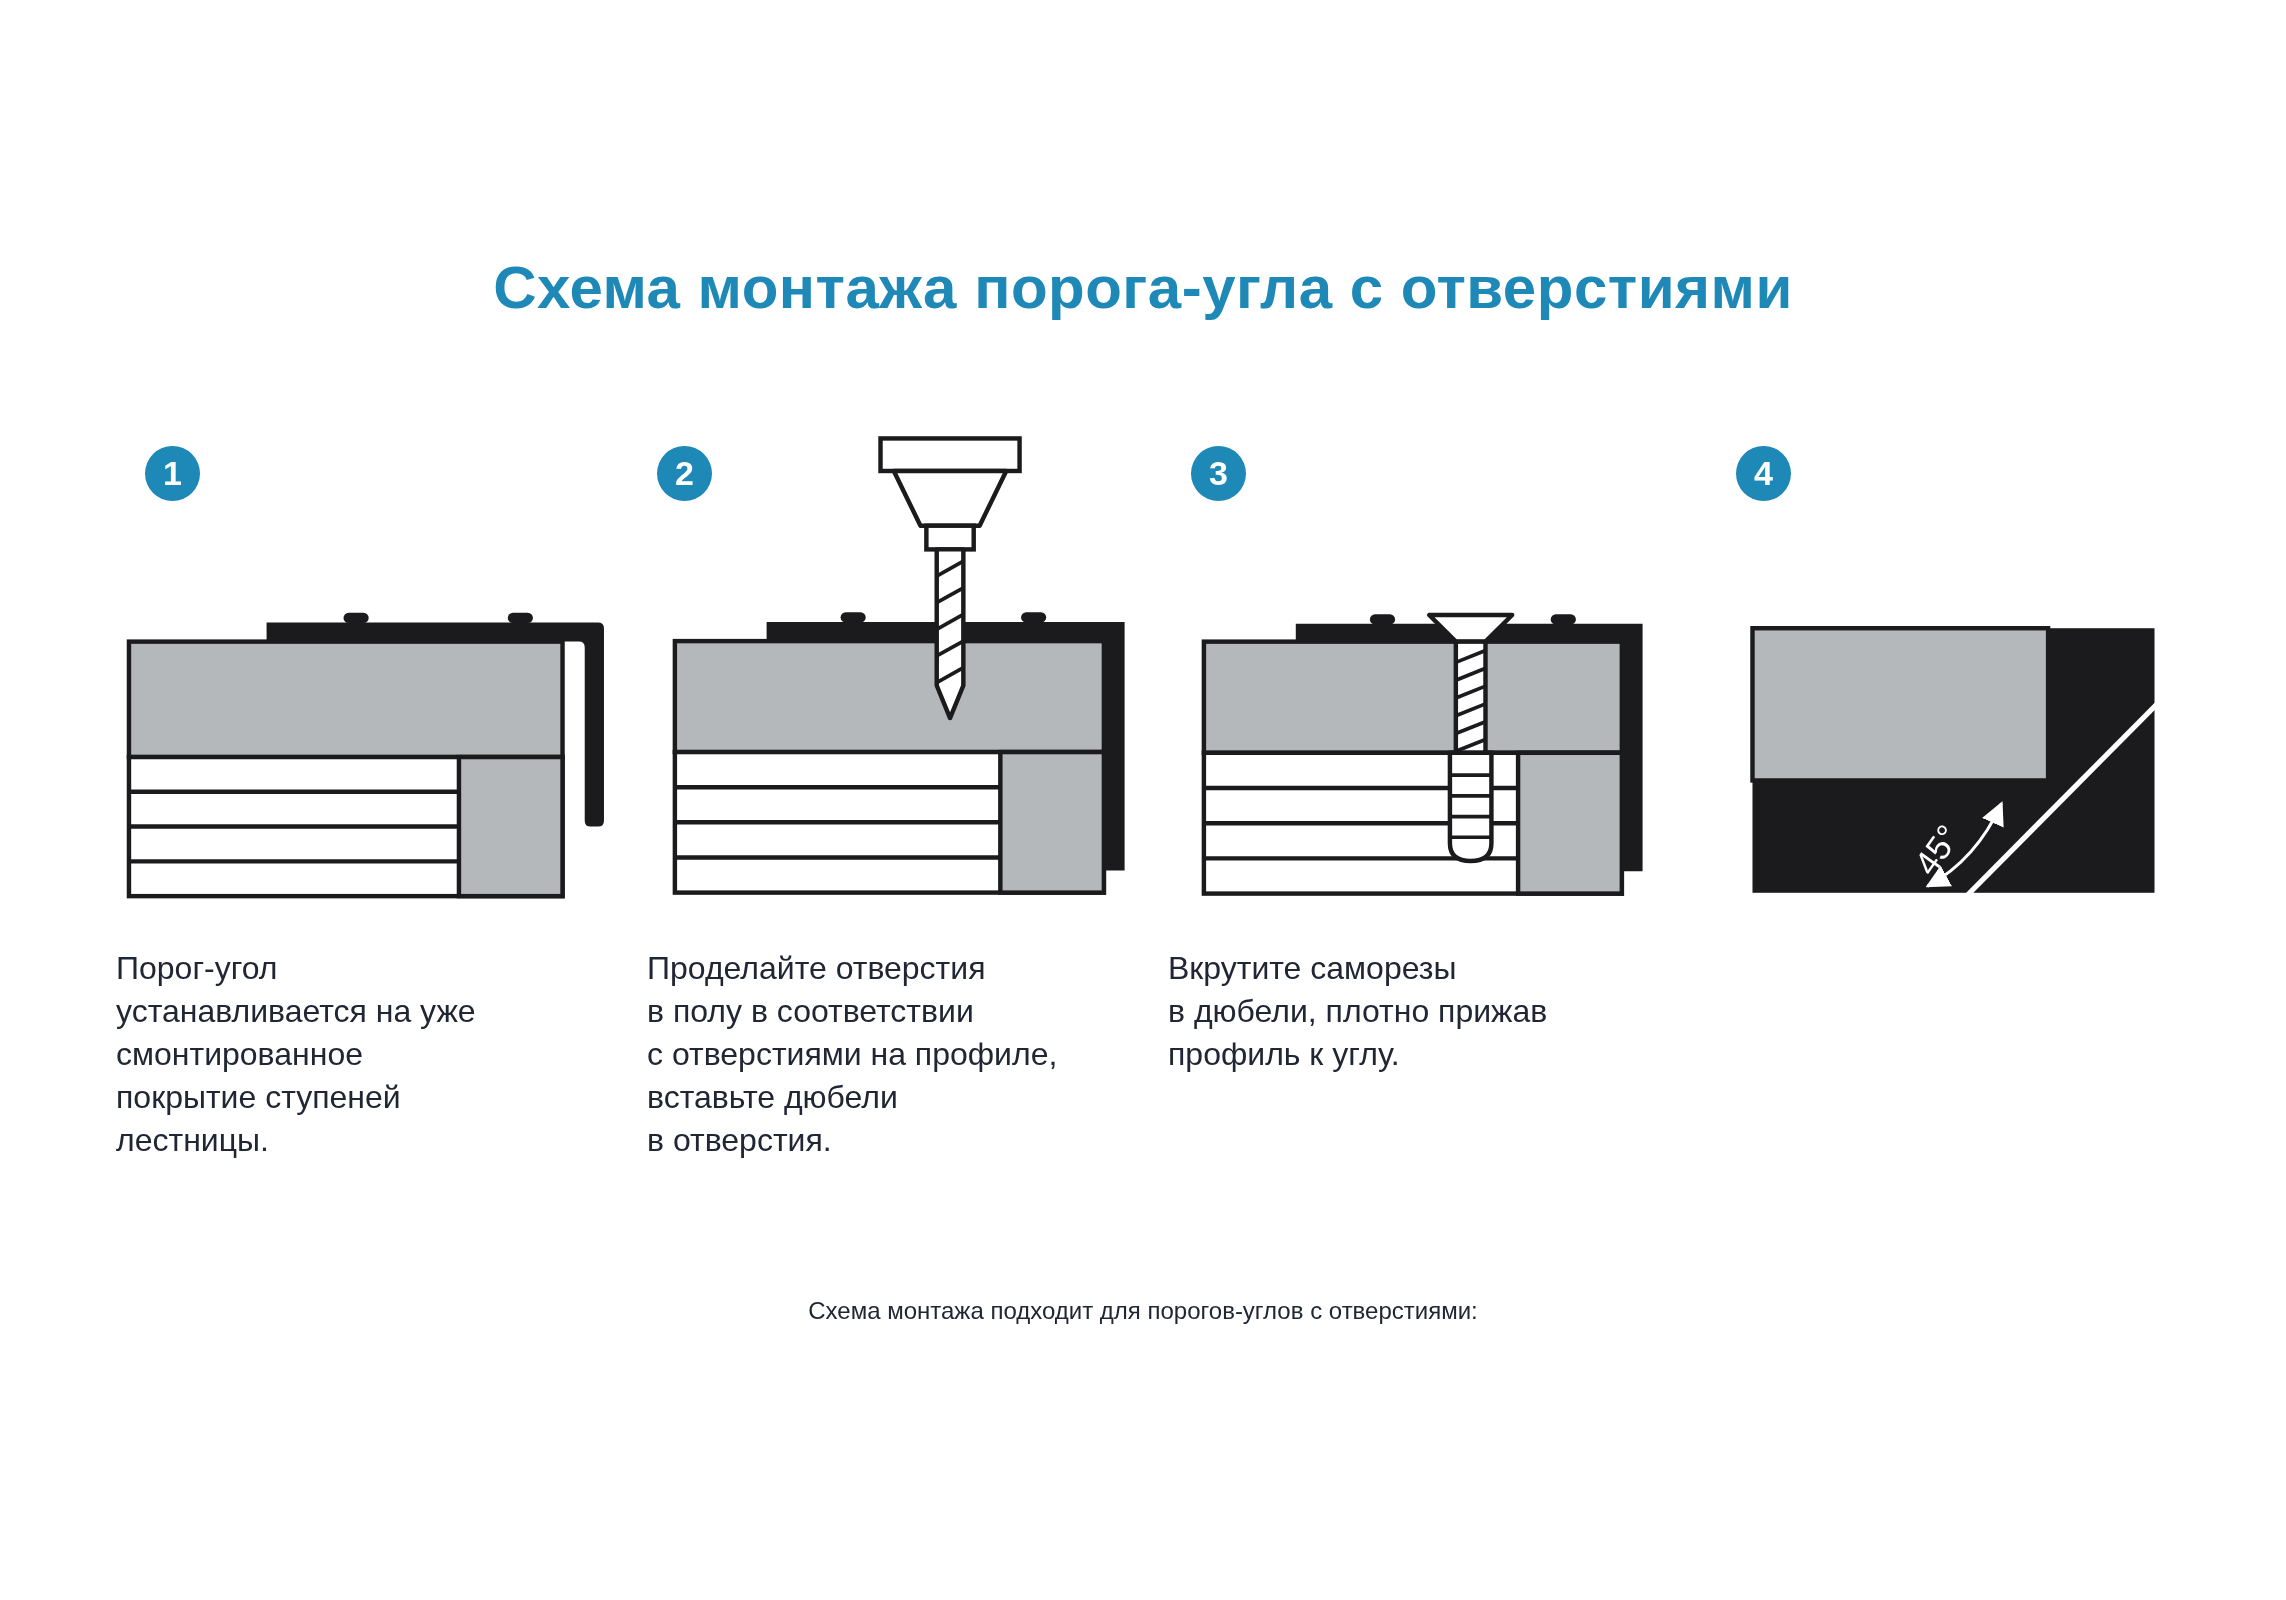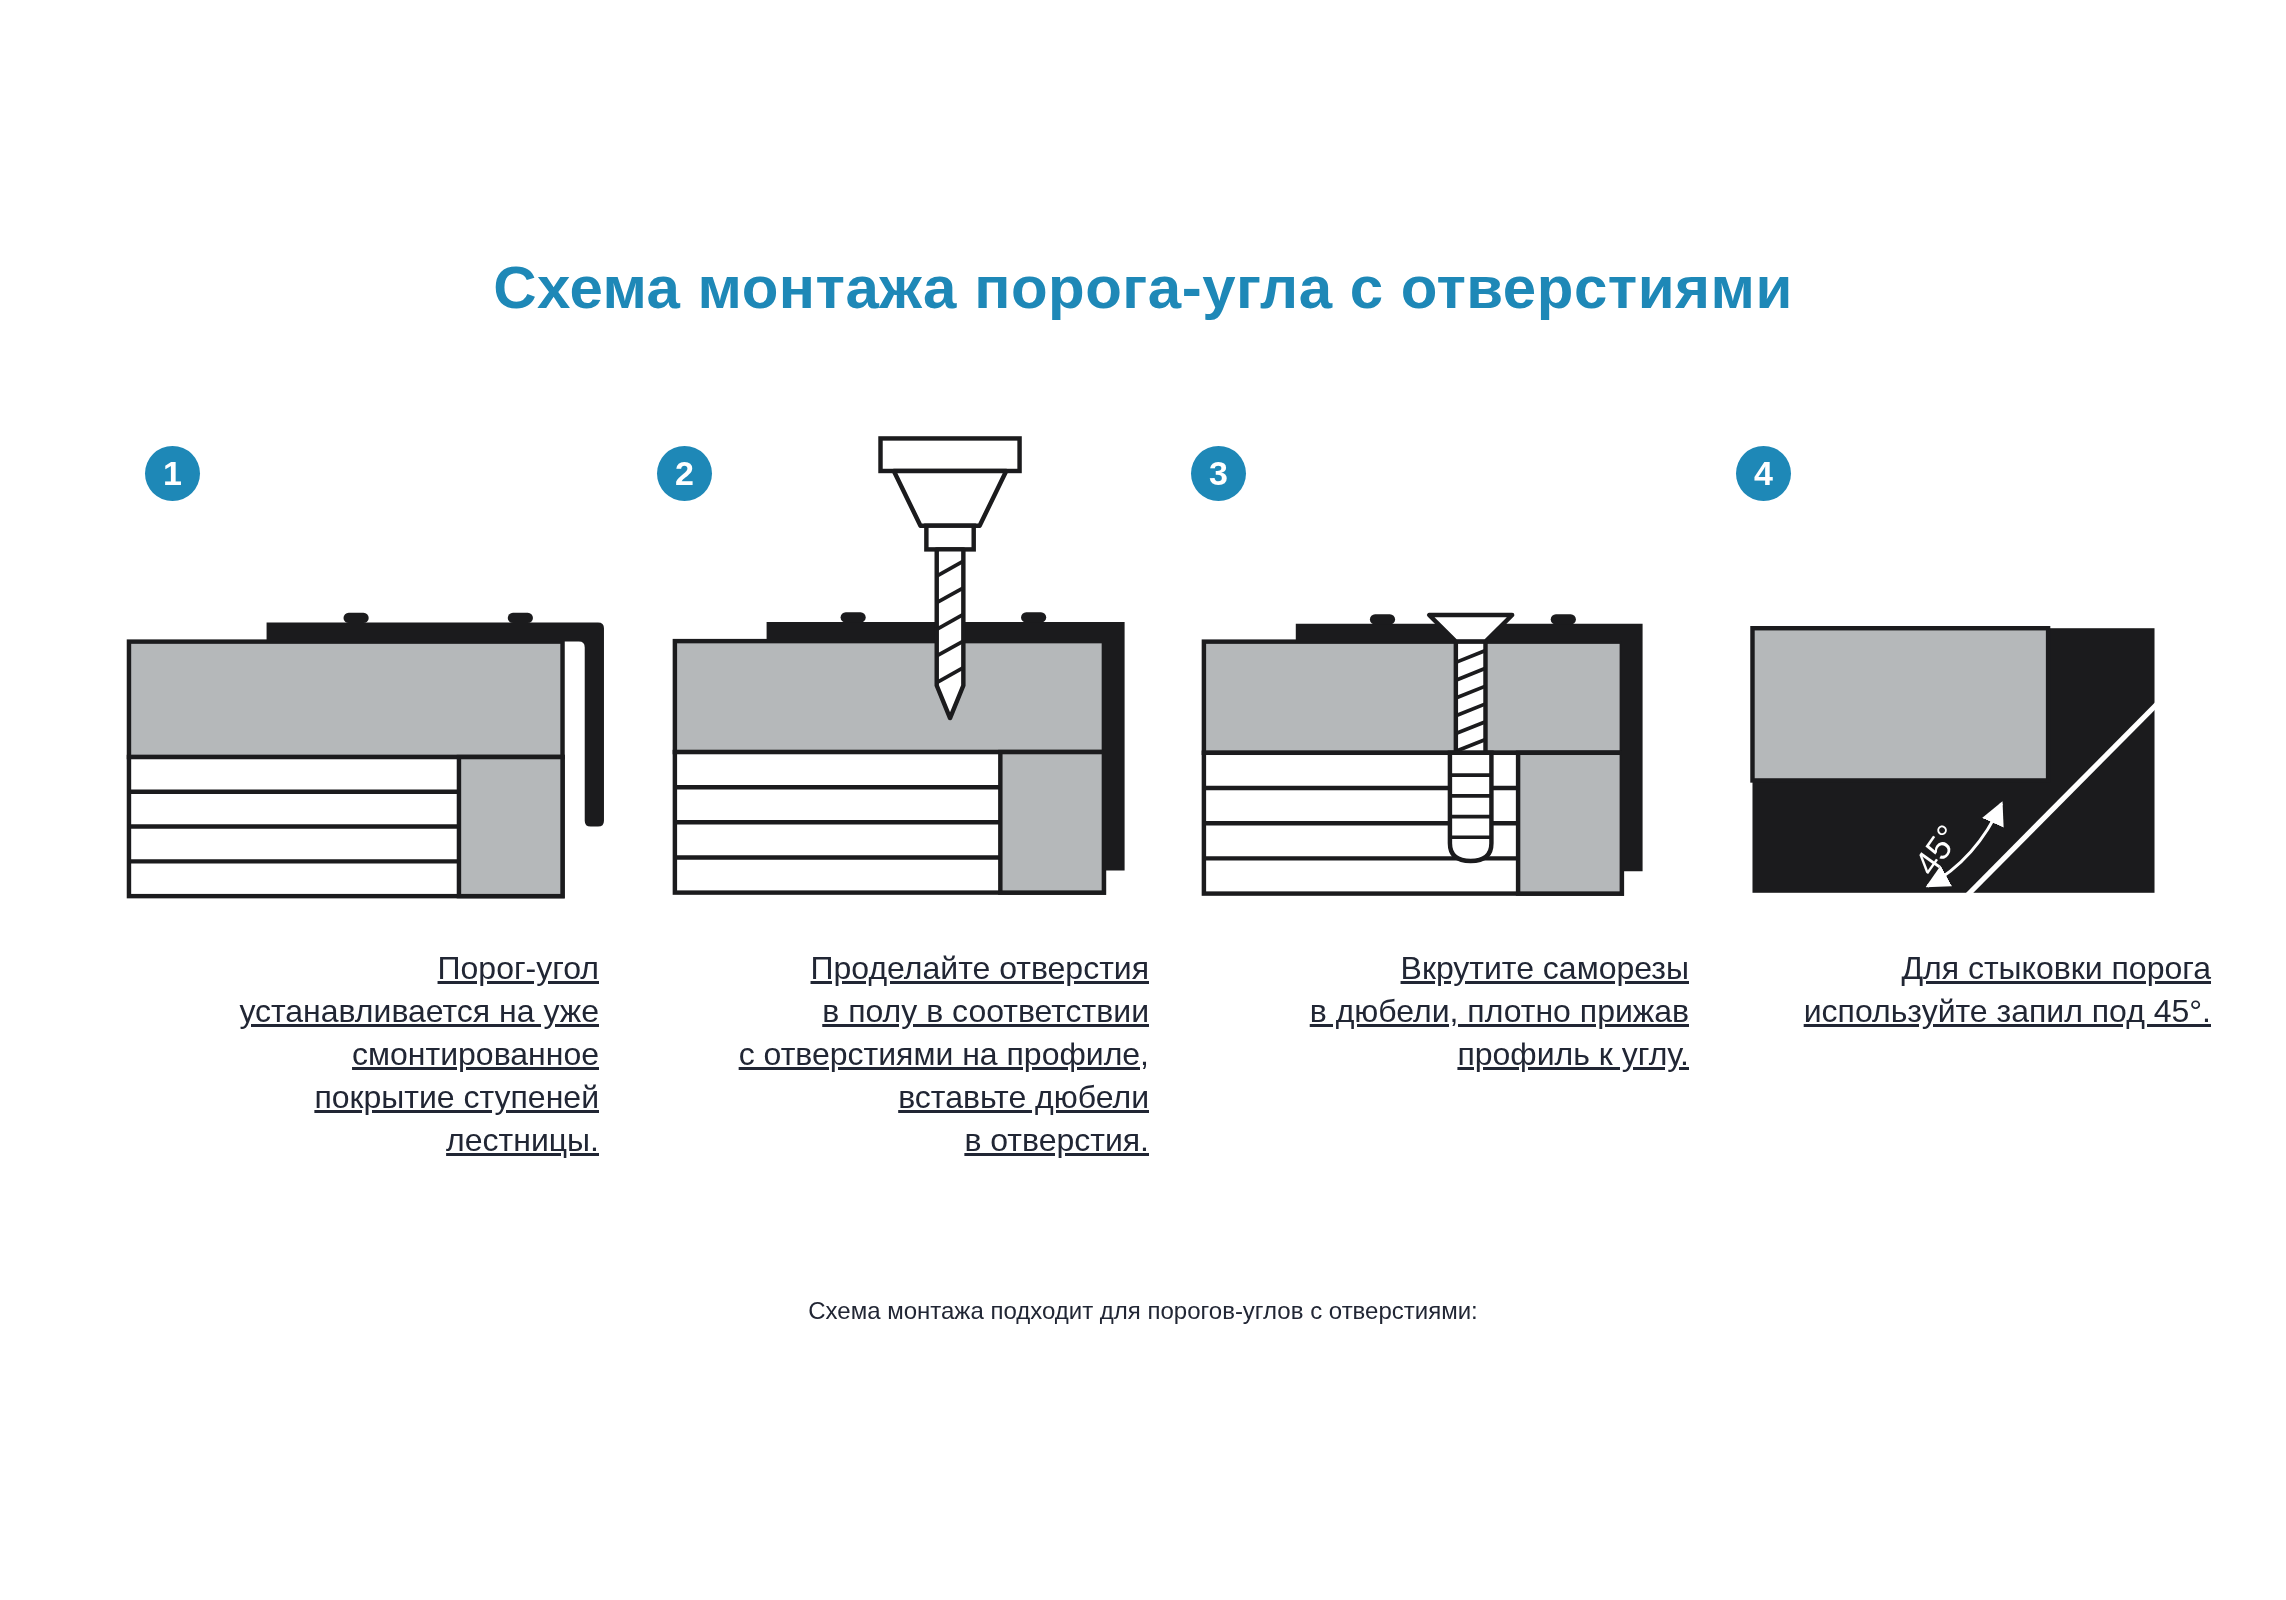--- a/index.html
+++ b/index.html
@@ -29,21 +29,21 @@
   }
   .badge-1{left:145px;} .badge-2{left:657px;} .badge-3{left:1191px;} .badge-4{left:1736px;}
   .illus{position:absolute;display:block;}
   .illus-1{left:126px;top:570px;width:512px;height:319px;}
   .illus-2{left:666px;top:422px;width:466px;height:466px;}
   .illus-3{left:1195px;top:600px;width:455px;height:289px;}
   .illus-4{left:1750px;top:614px;width:407px;height:269px;}
   .caption{
     position:absolute;top:935px;
     font-size:32px;line-height:43px;color:var(--ink);
-    text-align:right;white-space:pre-line;text-decoration:underline;
+    text-align:left;white-space:pre-line;
   }
   .cap-1{left:116px;width:483px;}
   .cap-2{left:647px;width:502px;}
   .cap-3{left:1168px;width:521px;}
   .cap-4{left:1699px;width:512px;}
   .footer{
     position:absolute;top:1273px;left:0;width:100%;
     text-align:center;font-size:24px;line-height:51px;color:var(--ink);
   }
   svg text{font-family:"Liberation Sans",sans-serif;}
@@ -165,21 +165,19 @@
 покрытие ступеней
 лестницы.</div>
   <div class="caption cap-3">Вкрутите саморезы
 в дюбели, плотно прижав
 профиль к углу.</div>
   <div class="caption cap-2">Проделайте отверстия
 в полу в соответствии
 с отверстиями на профиле,
 вставьте дюбели
 в отверстия.</div>
-  <div class="caption cap-4">Для стыковки порога
-используйте запил под 45°.</div>
 
   <div class="footer">
     <div>Схема монтажа подходит для порогов-углов с отверстиями:</div>
   </div>
 
 </div>
 
 
 </body></html>

